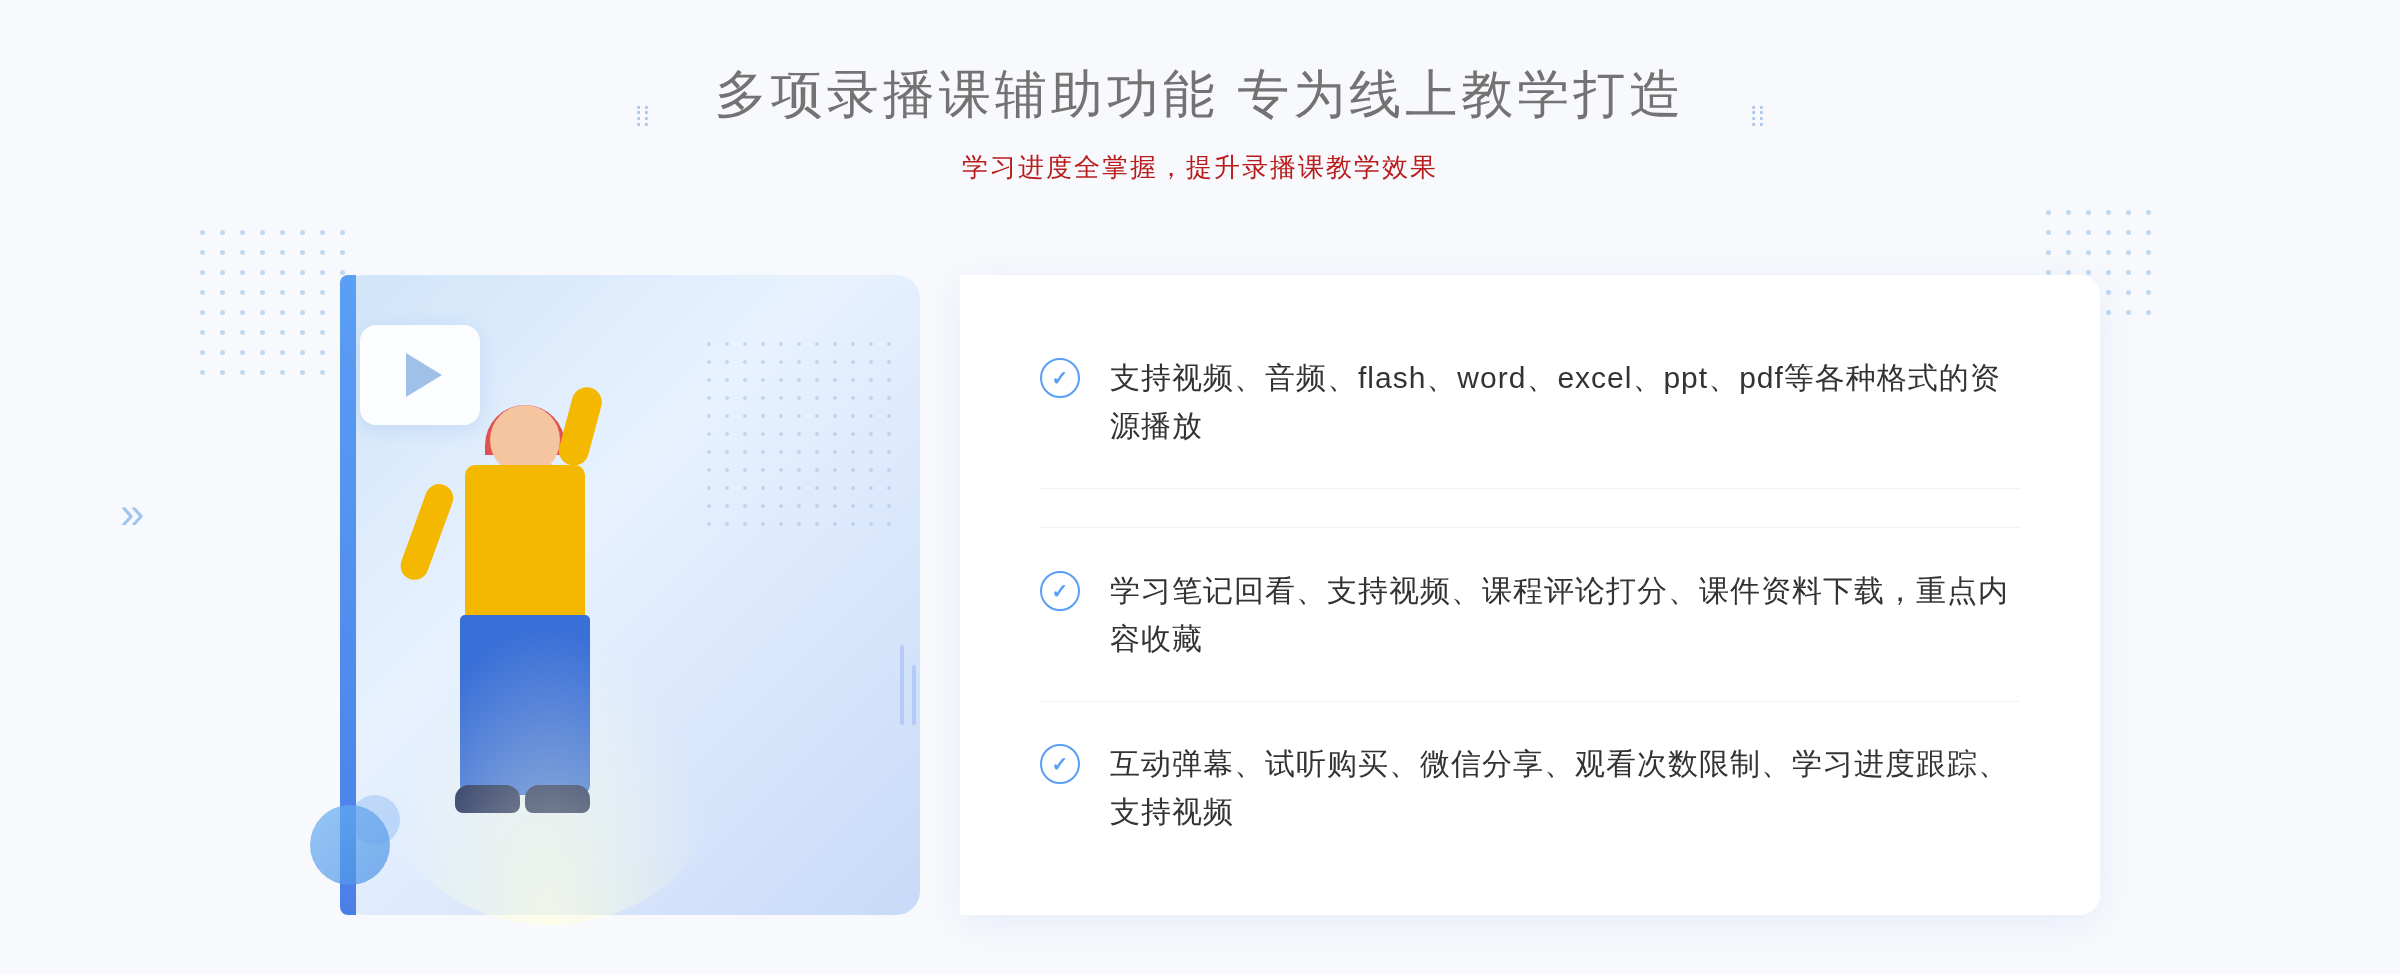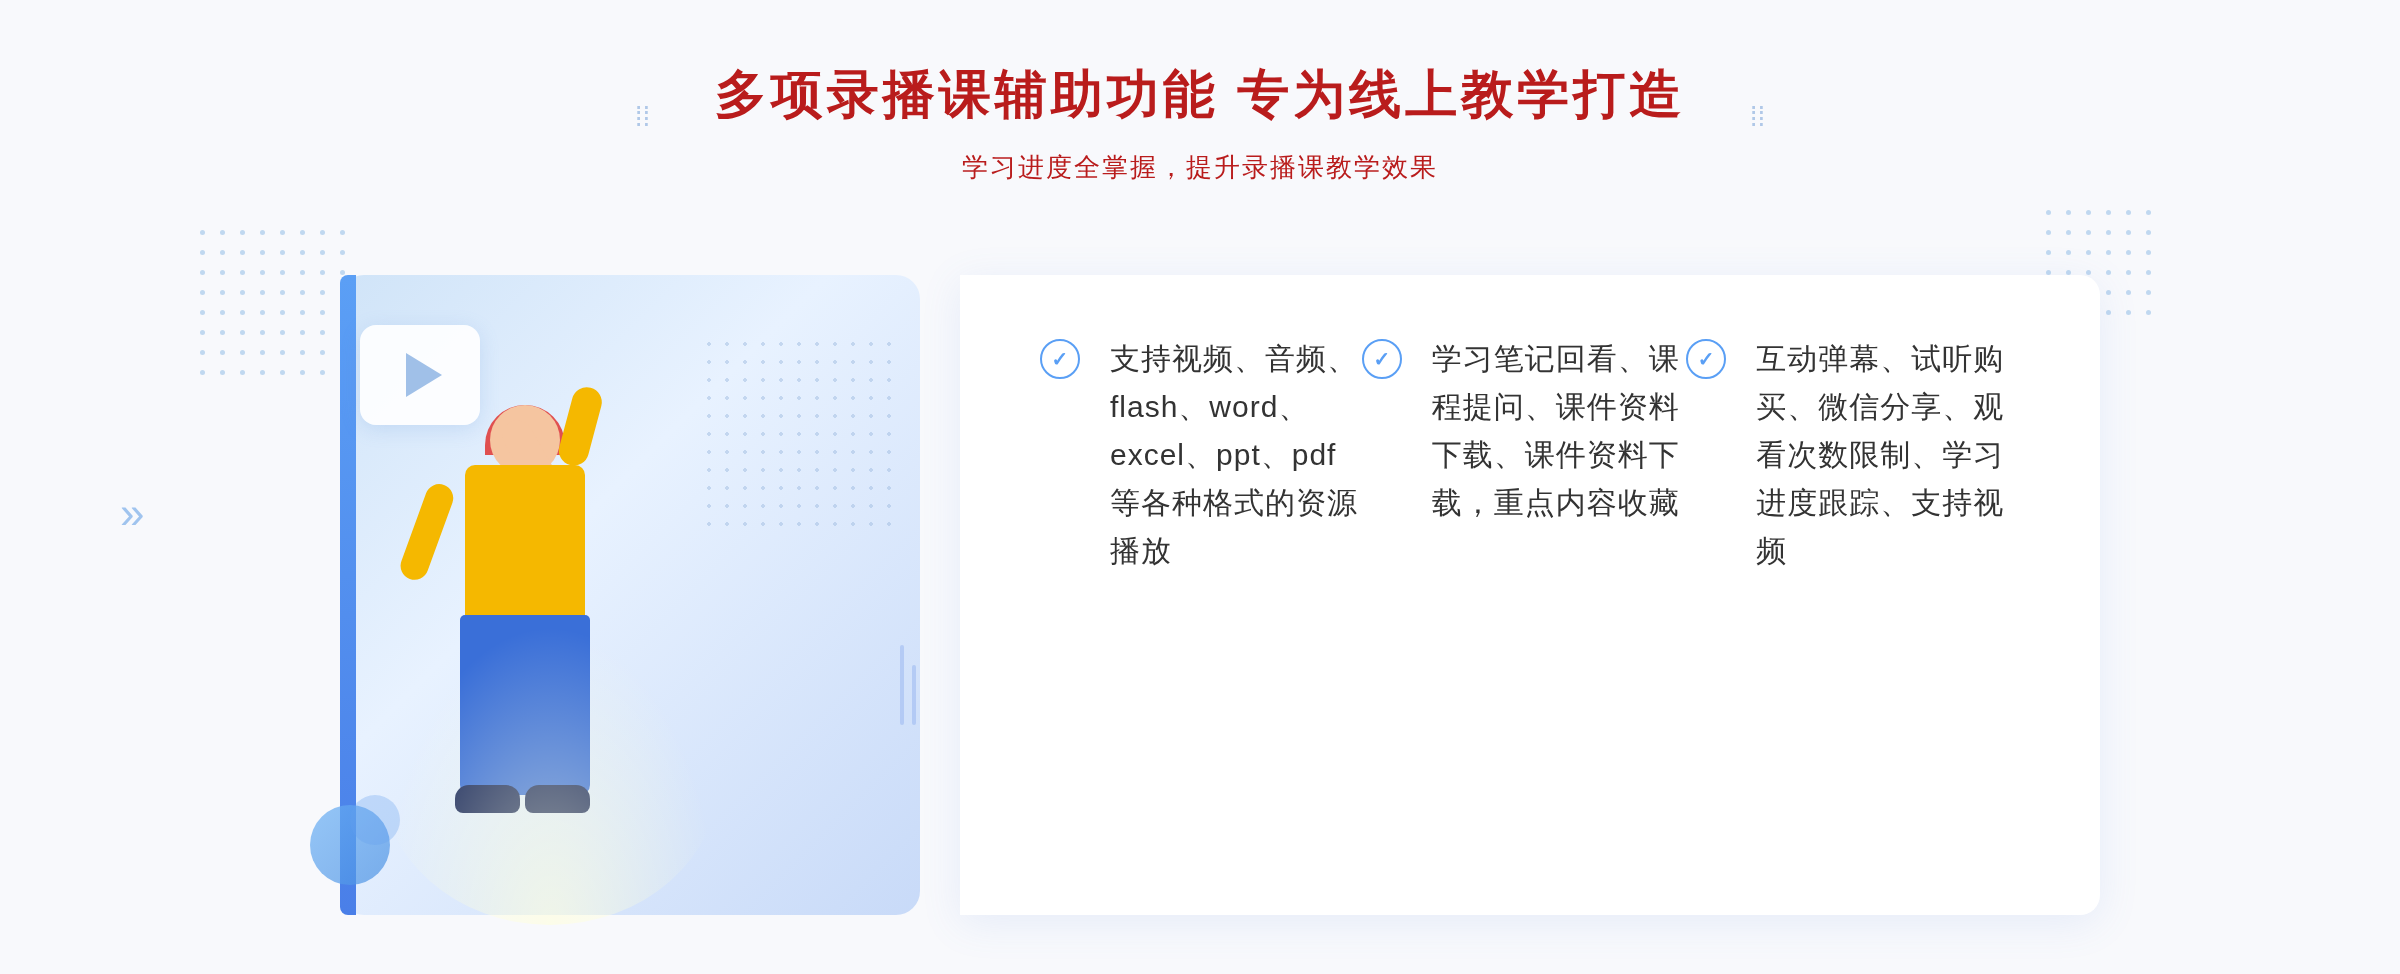--- a/index.html
+++ b/index.html
@@ -49,22 +49,22 @@
     .header-section::before {
       left: -80px;
     }
 
     .header-section::after {
       right: -80px;
     }
 
     .main-title {
       font-size: 52px;
-      font-weight: 700;
-      color: #b91c1c;
+      font-weight: 400;
+      color: #737373;
       letter-spacing: 4px;
       margin-bottom: 20px;
     }
 
     .sub-title {
       font-size: 26px;
       color: #b91c1c;
       letter-spacing: 2px;
     }
 
@@ -318,20 +318,21 @@
     }
 
     
     .features-panel {
       flex: 1;
       background: #ffffff;
       border-radius: 0 20px 20px 0;
       padding: 60px 80px;
       height: 640px;
       display: flex;
+      flex-direction: column;
       justify-content: space-around;
       box-shadow: 0 8px 40px rgba(100,140,220,0.12);
       margin-left: -20px;
       position: relative;
       z-index: 2;
     }
 
     .feature-item {
       display: flex;
       align-items: flex-start;
@@ -565,21 +566,21 @@
         <span class="feature-text">支持视频、音频、flash、word、excel、ppt、pdf等各种格式的资源播放</span>
       </div>
 
       <div class="feature-divider"></div>
 
 
       <div class="feature-divider"></div>
 
       <div class="feature-item">
         <div class="check-icon"></div>
-        <span class="feature-text">学习笔记回看、课程提问、课件资料下载、课件资料下载，重点内容收藏</span>
+        <span class="feature-text">学习笔记回看、支持视频、课程评论打分、课件资料下载，重点内容收藏</span>
       </div>
 
       <div class="feature-divider"></div>
 
       <div class="feature-item">
         <div class="check-icon"></div>
         <span class="feature-text">互动弹幕、试听购买、微信分享、观看次数限制、学习进度跟踪、支持视频</span>
       </div>
 
     </div>

